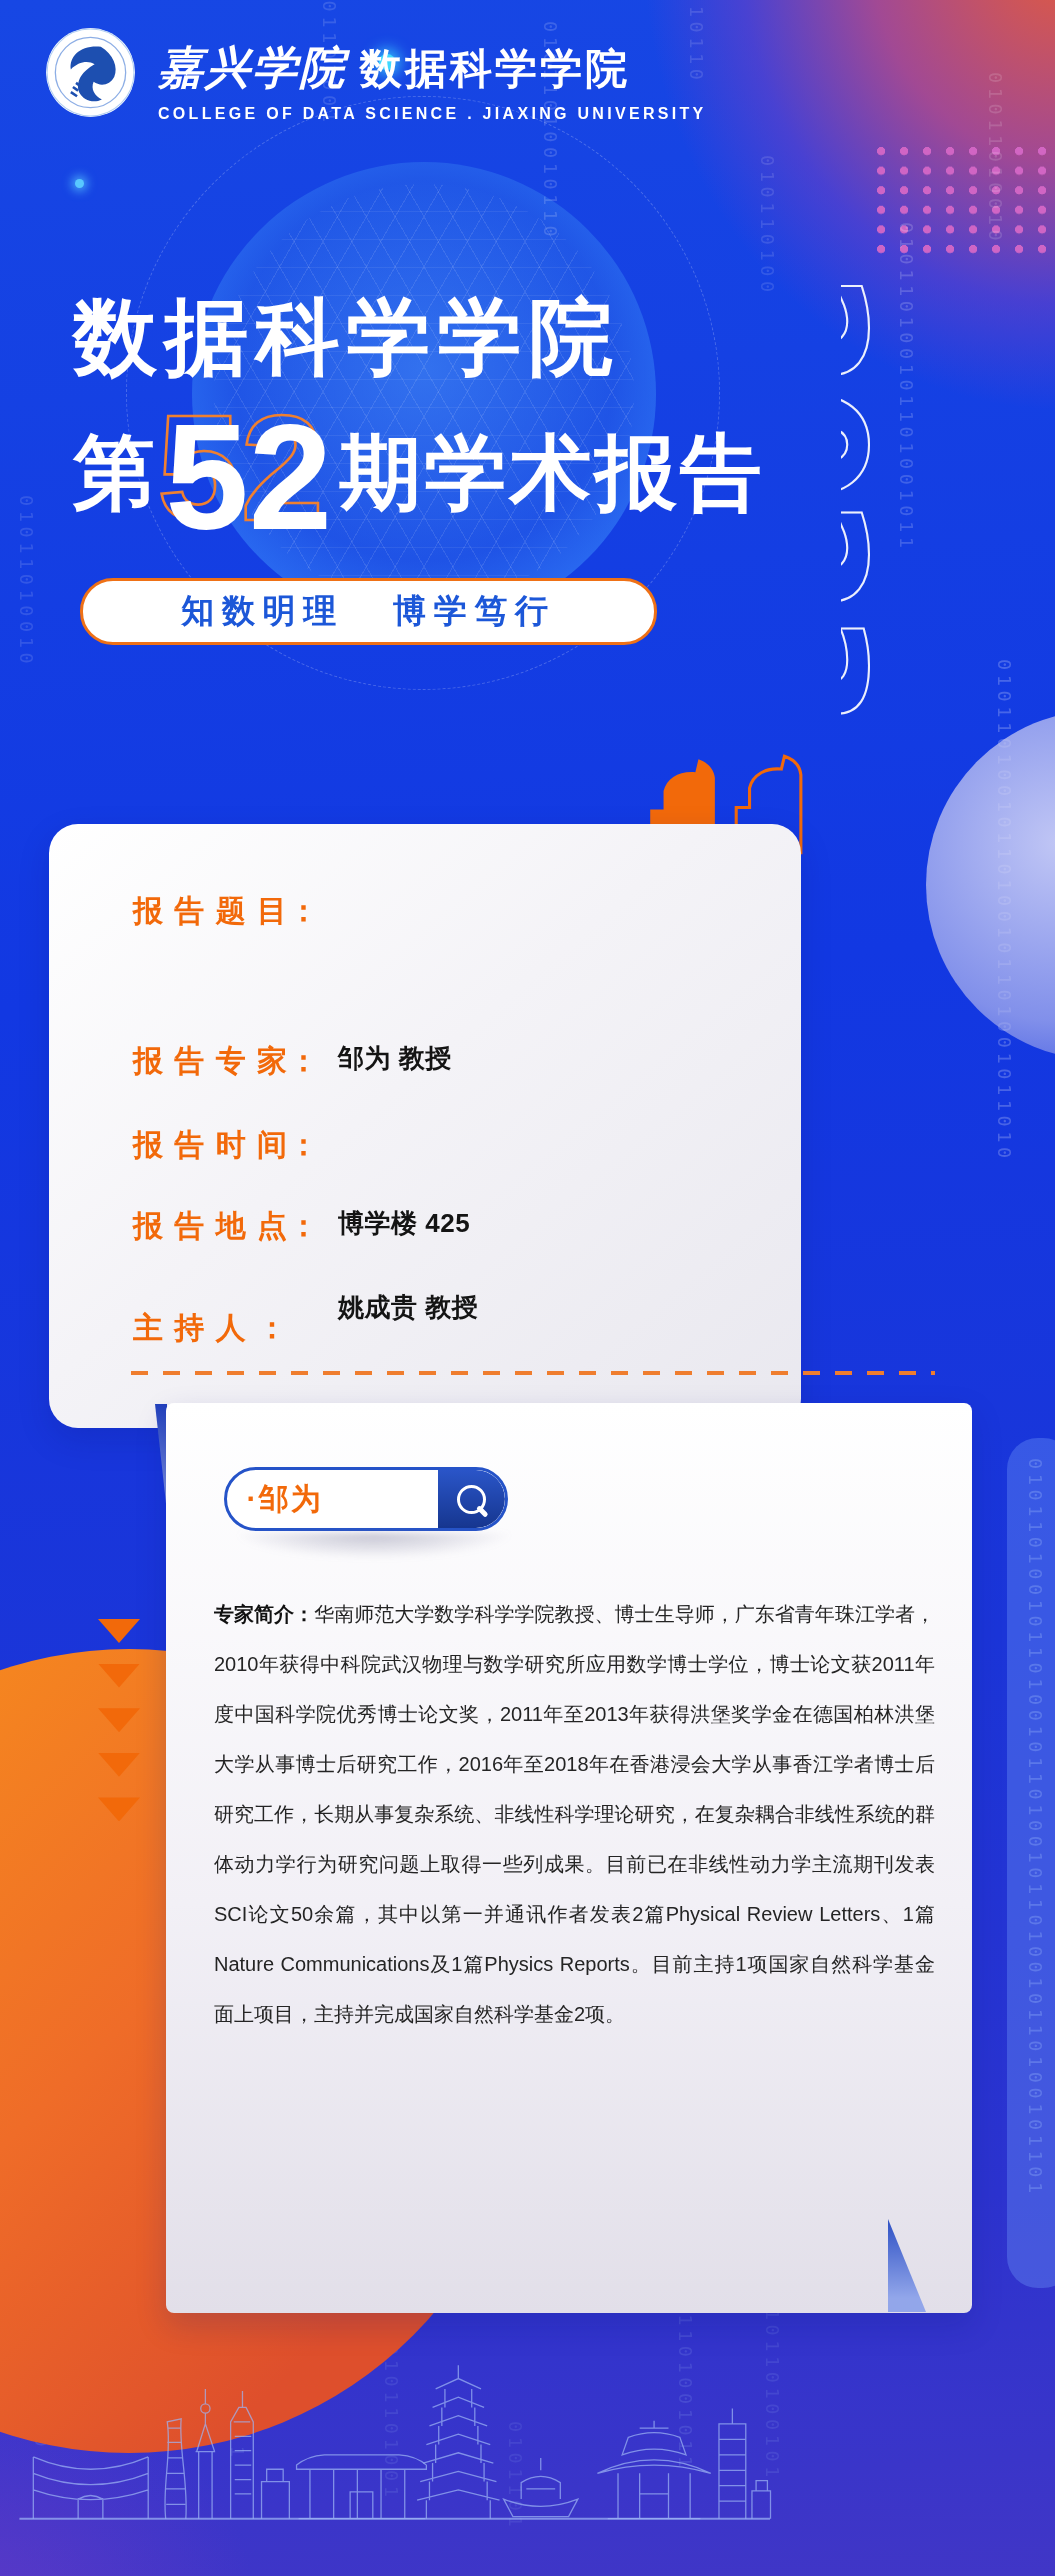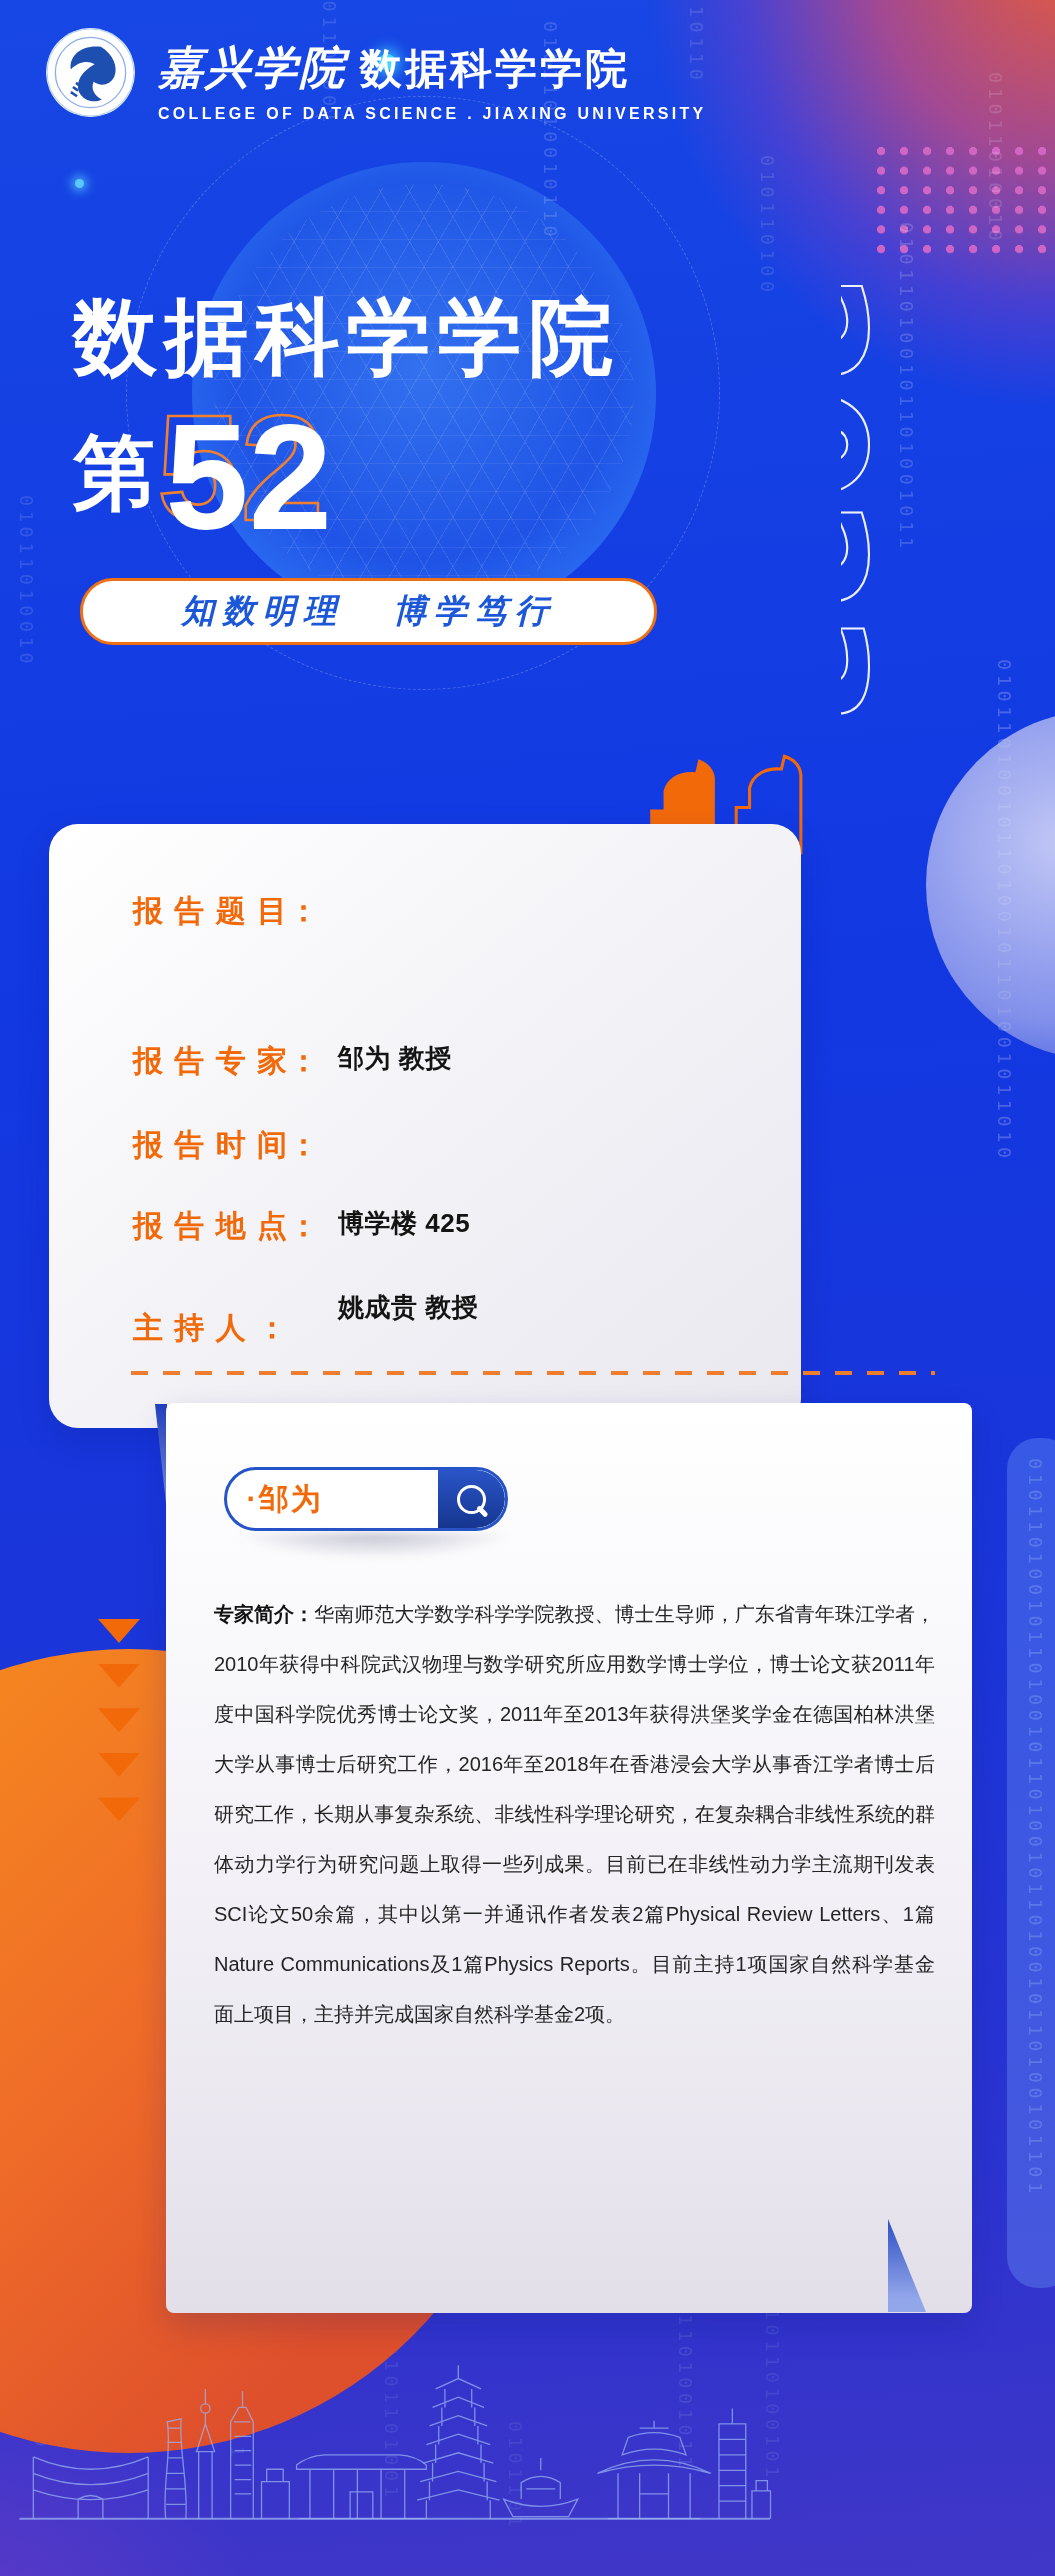--- a/index.html
+++ b/index.html
@@ -45,21 +45,21 @@
 
   
   .t1{left:73px;top:281px;font-size:84px;font-weight:900;color:#fff;letter-spacing:7.2px;white-space:nowrap;}
   .t2{left:73px;top:399px;display:flex;align-items:center;color:#fff;font-weight:900;white-space:nowrap;}
   .t2 .zh{font-size:82px;letter-spacing:3.1px;}
   .issue-wrap{position:relative;display:inline-block;font-size:150px;line-height:1;font-weight:900;margin:0 7.2px;transform:translateY(3.1px);}
   .issue-outline{position:absolute;left:-8.2px;top:-9.3px;color:transparent;-webkit-text-stroke:2.6px #f08030;}
   .issue-main{position:relative;color:#fff;}
   .slogan{left:80px;top:578px;width:571px;height:61px;border:3.1px solid #ef7116;border-radius:33px;background:#fff;
     display:flex;align-items:center;justify-content:center;gap:49px;
-    font-size:33px;font-weight:900;color:#1c57d8;letter-spacing:7.7px;white-space:nowrap;font-style:italic;}
+    font-size:33px;font-weight:900;color:#1c57d8;letter-spacing:7.7px;white-space:nowrap;}
   .year-svg{left:841px;top:266px;}
 
   
   .bm1{left:642px;top:758px;}
   .bm2{left:728px;top:754px;}
 
   
   .card1{left:49px;top:824px;width:752px;height:604px;border-radius:29px;
     background:linear-gradient(140deg,#ffffff 0%,#f4f3f7 45%,#e9e8ef 100%);
     box-shadow:0 12.4px 31px rgba(10,20,120,.18);}
@@ -145,20 +145,21 @@
   <div class="brand-en">COLLEGE OF DATA SCIENCE . JIAXING UNIVERSITY</div>
 </div>
 
 <div class="abs t1">数据科学学院</div>
 <div class="abs t2">
   <span class="zh">第</span>
   <span class="issue-wrap">
     <span class="issue-outline">52</span>
     <span class="issue-main">52</span>
   </span>
+  <span class="zh">期学术报告</span>
 </div>
 <div class="abs slogan">
   <span>知数明理</span>
   <span>博学笃行</span>
 </div>
 
 <svg class="abs bm1" width="78" height="96" viewBox="0 0 152 186">
   <path d="M16,186 V100 H42 V64 C48,38 74,24 104,27 L110,2 C128,8 140,21 142,38 V186 Z" fill="#f2690a"></path>
 </svg>
 <svg class="abs bm2" width="78" height="101" viewBox="0 0 152 196">

